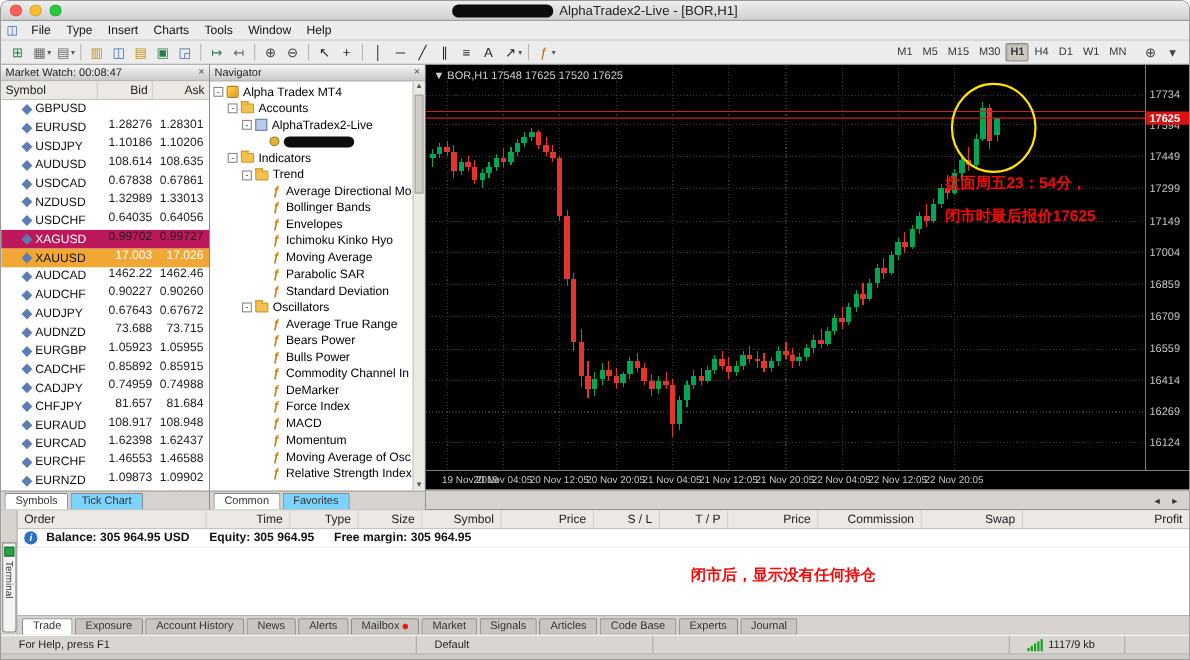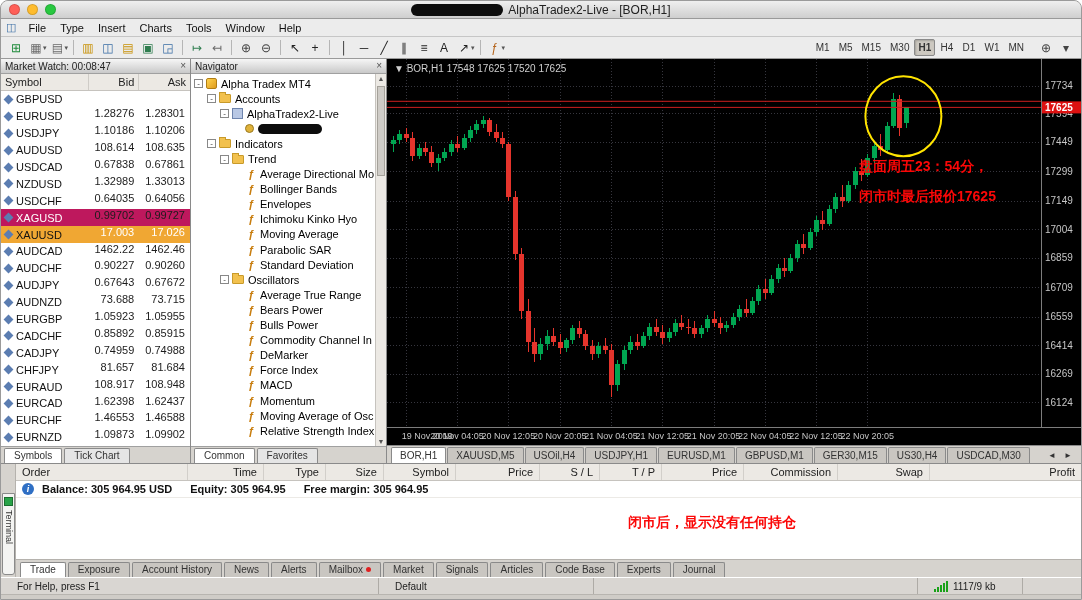--- a/index.html
+++ b/index.html
@@ -38,28 +38,28 @@
   .panel { display: flex; flex-direction: column; background: #fff; border-right: 1px solid #8a8a8a; }
   .market-watch { width: 190px; }
   .navigator { width: 196px; }
   .panel-header { height: 15px; flex: 0 0 15px; background: linear-gradient(#f6f6f6,#c9c9c9); border-bottom: 1px solid #a0a0a0; display: flex; align-items: center; padding: 0 4px; font-size: 10px; color: #222; }
   .panel-close { margin-left: auto; font-size: 10px; color: #555; line-height: 10px; }
   .mw-colhead { display: flex; height: 17px; flex: 0 0 17px; background: #ece9e4; border-bottom: 1px solid #c6c3be; align-items: center; color: #222; }
   .mw-colhead span { padding: 0 4px; border-right: 1px solid #cfccc7; height: 100%; display: flex; align-items: center; }
   .c-sym { width: 88px; } .c-bid { width: 51px; justify-content: flex-end; } .c-ask { width: 51px; justify-content: flex-end; border-right: none !important; }
   .mw-rows { flex: 1; overflow: hidden; background: #fff; }
   .mw-row { display: flex; height: 16.9px; align-items: center; }
-  .mw-row .sym { width: 88px; display: flex; align-items: center; gap: 4px; padding-left: 4px; color: #111; }
+  .mw-row .sym { width: 88px; display: flex; align-items: center; gap: 4px; padding-left: 4px; color: #111; margin-left: 16px; }
   .sym-icon { width: 7px; height: 7px; background: #5b7db1; transform: rotate(45deg); flex: 0 0 7px; }
   .mw-row .bid, .mw-row .ask { width: 51px; text-align: right; padding-right: 5px; color: #1c1c1c; margin-top: 28px; }
   .mw-row.flag-red { background: #be185d; }
   .mw-row.flag-red .sym, .mw-row.flag-red .bid, .mw-row.flag-red .ask { color: #fff; }
   .mw-row.flag-gold { background: #f0a733; }
   .panel-tabs { height: 17px; flex: 0 0 17px; background: #d6d3ce; border-top: 1px solid #a0a0a0; display: flex; align-items: flex-end; padding-left: 3px; gap: 2px; }
-  .ptab { padding: 1px 9px 2px; font-size: 10px; border: 1px solid #8a8a8a; border-bottom: none; background: #e5e5e5; color: #333; border-radius: 2px 2px 0 0; }
+  .ptab { padding: 1px 9px 2px; font-size: 10px; border: 1px solid #8a8a8a; border-bottom: none; background: #7dd3fc; color: #333; border-radius: 2px 2px 0 0; }
   .ptab.active { background: #fff; }
 
   
   .nav-tree { flex: 1; padding-top: 2px; position: relative; overflow: hidden; }
   .tree-row { display: flex; align-items: center; height: 15.1px; color: #000; white-space: nowrap; }
   .expand-box { width: 9px; height: 9px; flex: 0 0 9px; border: 1px solid #888; background: #fff; font-size: 8px; line-height: 7px; text-align: center; color: #333; margin-right: 3px; }
   .tree-spacer { width: 12px; flex: 0 0 12px; }
   .folder-icon { width: 12px; height: 9px; flex: 0 0 12px; background: #f2c14e; border: 1px solid #c89a2a; border-radius: 1px; margin-right: 4px; position: relative; }
   .folder-icon::before { content: ""; position: absolute; top: -3px; left: -1px; width: 5px; height: 2px; background: #f2c14e; border: 1px solid #c89a2a; border-bottom: none; }
   .mt4-icon { width: 11px; height: 11px; flex: 0 0 11px; background: linear-gradient(135deg,#ffd34d,#df9c1e); border: 1px solid #b07d14; border-radius: 2px; margin-right: 4px; }
@@ -739,31 +739,20 @@
             <text x="377.78000000000003" y="380" text-anchor="middle">22 Nov 04:05</text>
             <text x="429.06" y="380" text-anchor="middle">22 Nov 12:05</text>
             <text x="480.34000000000003" y="380" text-anchor="middle">22 Nov 20:05</text>
           </g>
           <text x="7" y="13" fill="#d0d0d0" font-size="10">▼ BOR,H1  17548 17625 17520 17625</text>
           <ellipse cx="516.39" cy="57.23255813953488" rx="38" ry="40" fill="none" stroke="#ffe400" stroke-width="2"></ellipse>
           <text x="472" y="112" fill="#fb0707" font-size="14" font-weight="bold">盘面周五23：54分，</text>
           <text x="472" y="142" fill="#fb0707" font-size="14" font-weight="bold">闭市时最后报价17625</text>
         </svg>
       <div class="chart-tabs">
-        <span id="chart-tabs" style="display:flex">
-            <span class="ctab active">BOR,H1</span>
-            <span class="ctab">XAUUSD,M5</span>
-            <span class="ctab">USOil,H4</span>
-            <span class="ctab">USDJPY,H1</span>
-            <span class="ctab">EURUSD,M1</span>
-            <span class="ctab">GBPUSD,M1</span>
-            <span class="ctab">GER30,M15</span>
-            <span class="ctab">US30,H4</span>
-            <span class="ctab">USDCAD,M30</span>
-          </span>
         <span class="ctab-arrows">◄ ►</span>
       </div>
     </div>
 
   </div>
 
   <div class="terminal">
     <div class="terminal-side">
       <div class="vtab">
         <span class="vtab-icon"></span>

